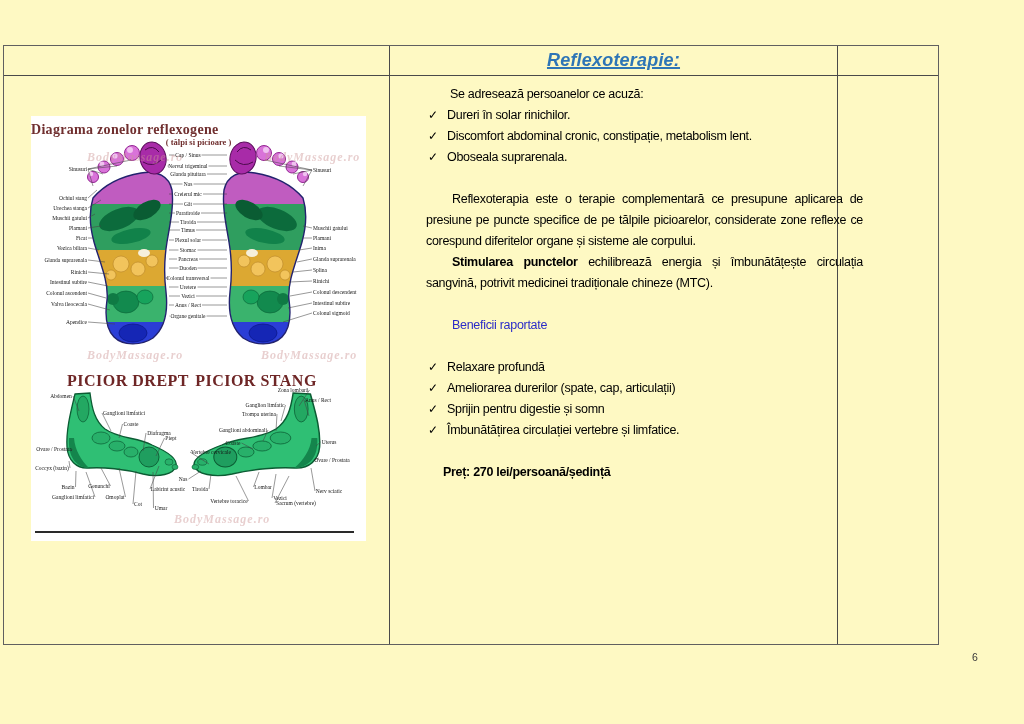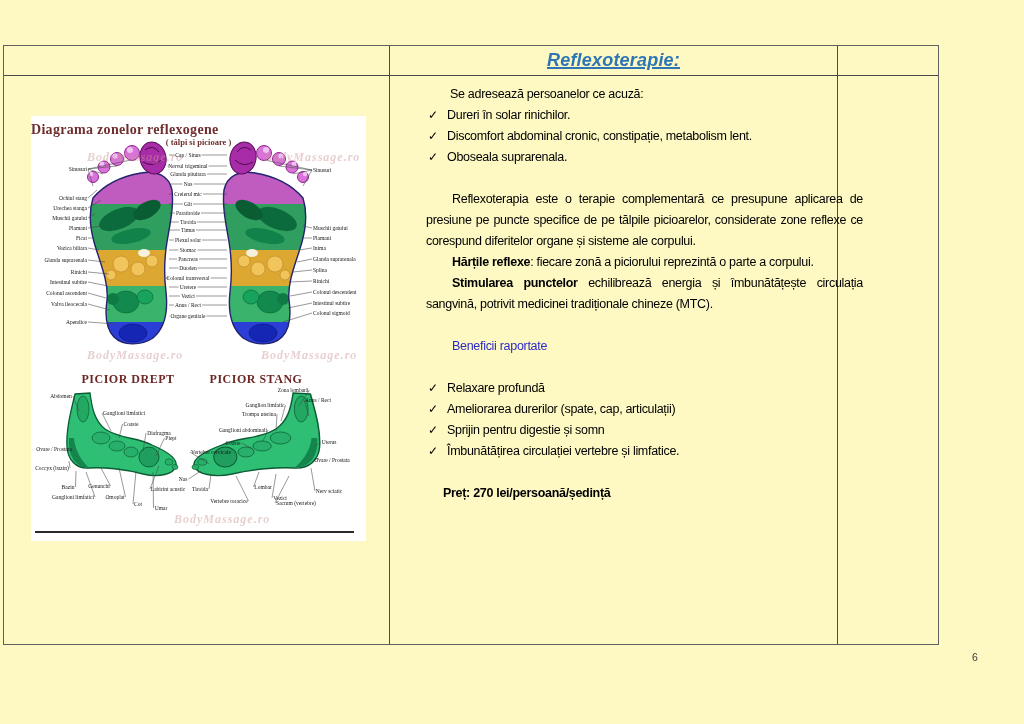--- a/index.html
+++ b/index.html
@@ -34,21 +34,21 @@
   
   .diagram{position:absolute;left:27px;top:70px;width:335px;height:425px;background:#fff;}
   .dsvg{position:absolute;left:0;top:0;}
   .d-title{position:absolute;left:0;top:6px;width:100%;text-align:left;
            font-family:"Liberation Serif",serif;font-weight:bold;font-size:14px;color:#702f2f;letter-spacing:.3px;}
   .d-sub{position:absolute;left:0;top:21px;width:100%;text-align:center;
          font-family:"Liberation Serif",serif;font-weight:bold;font-size:8.5px;color:#702f2f;}
   .wm{position:absolute;font-family:"Liberation Serif",serif;font-weight:bold;font-style:italic;
       font-size:12px;color:rgba(205,148,148,0.45);letter-spacing:1px;white-space:nowrap;margin-left:48px;}
   .foot-h{position:absolute;top:256px;transform:translateX(-50%);
-          font-family:"Liberation Serif",serif;font-weight:bold;font-size:12px;color:#6e2626;letter-spacing:.5px;white-space:nowrap;}
+          font-family:"Liberation Serif",serif;font-weight:bold;font-size:16px;color:#6e2626;letter-spacing:.5px;white-space:nowrap;}
   .sep{position:absolute;left:4px;right:12px;top:415px;height:2px;background:#2a2a2a;}
   .dlabel{position:absolute;font-family:"Liberation Serif",serif;font-size:5.5px;line-height:1.1;
           color:#161616;white-space:nowrap;}
   .a-r{transform:translate(-100%,-50%);}
   .a-l{transform:translateY(-50%);}
   .a-c{transform:translate(-50%,-50%);}
 
   .pnum{position:absolute;left:972px;top:651px;font-size:10.5px;color:#3a3a3a;}
 </style>
 </head>
@@ -318,21 +318,20 @@
         <span>Discomfort abdominal cronic, constipație, metabolism lent.</span>
       </div>
       <div class="brow">
         <span class="chk">✓</span>
         <span>Oboseala suprarenala.</span>
       </div>
 
       <div class="gap"></div>
 
       <p class="ind just">Reflexoterapia este o terapie complementară ce presupune aplicarea de presiune pe puncte specifice de pe tălpile picioarelor, considerate zone reflexe ce corespund diferitelor organe și sisteme ale corpului.</p>
-      <p class="ind"><b>Hărțile reflexe</b><span>: fiecare zonă a piciorului reprezintă o parte a corpului.</span></p>
       <p class="ind just"><b>Stimularea punctelor</b><span> echilibrează energia și îmbunătățește circulația sangvină, potrivit medicinei tradiționale chineze (MTC).</span></p>
 
       <div class="gap"></div>
       <p class="benefits-h">Beneficii raportate</p>
       <div class="gap"></div>
 
       <div class="brow">
         <span class="chk">✓</span>
         <span>Relaxare profundă</span>
       </div>

